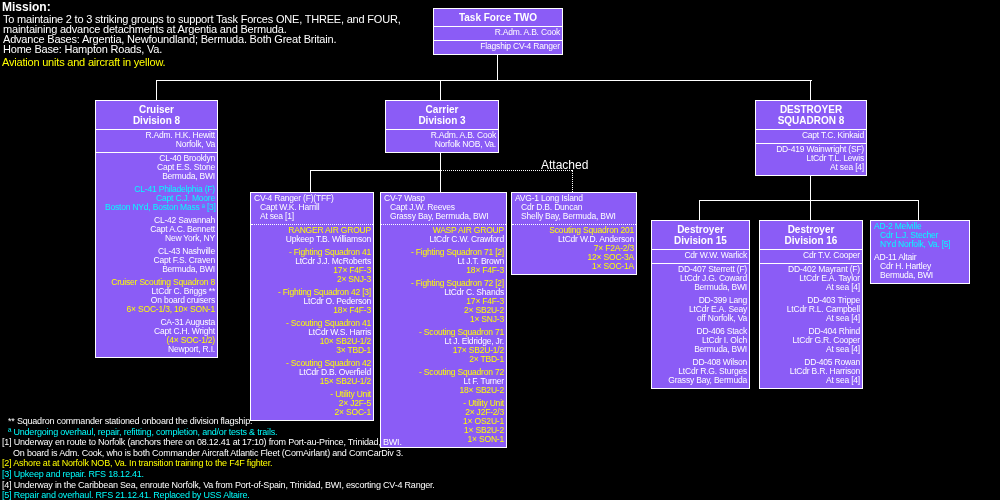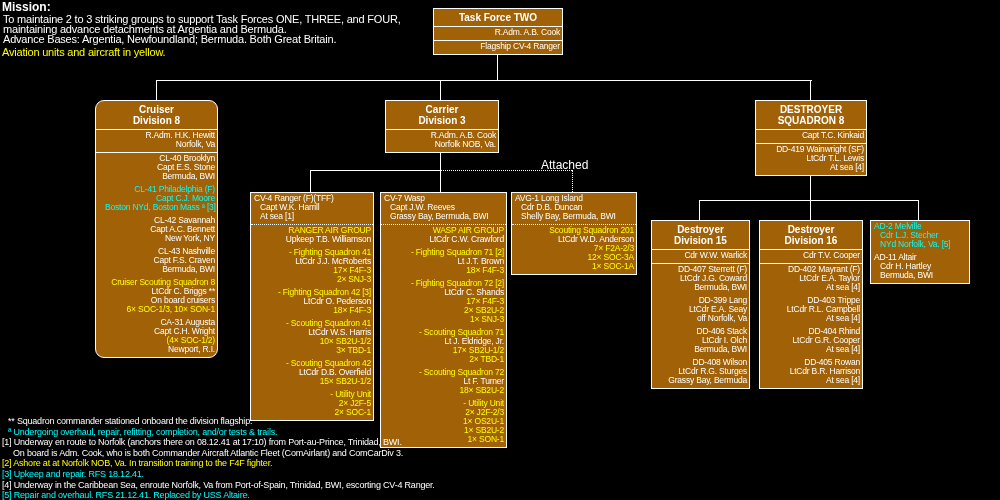--- a/index.html
+++ b/index.html
@@ -4,21 +4,21 @@
 <style>
   html,body{margin:0;padding:0;background:#000;}
   #canvas{position:relative;width:1000px;height:500px;background:#000;overflow:hidden;
           font-family:"Liberation Sans",sans-serif;color:#fff;}
   
   .hline{position:absolute;height:1px;background:#fff;z-index:1;}
   .vline{position:absolute;width:1px;background:#fff;z-index:1;}
   .hline.dot{background:none;border-top:1px dotted #fff;height:0;}
   .vline.dot{background:none;border-left:1px dotted #fff;width:0;}
   
-  .box{position:absolute;border:1px solid #fff;background:#a16207;z-index:2;}
+  .box{position:absolute;border:1px solid #fff;background:#8b5cf6;z-index:2;}
   .sec{padding:1px 2px 3px 2px;}
   .sec + .sec{border-top:1px solid #fff;text-align:right;}
   .sec.dotted{border-top:1px dotted #fff;}
   .title{font-weight:bold;text-align:center;font-size:10px;line-height:11px;padding:3px 2px;}
   .lines .ln{font-size:8.5px;line-height:9px;letter-spacing:-0.2px;white-space:nowrap;}
   .c-w{color:#ffffff;} .c-y{color:#ffff00;} .c-c{color:#00ffff;}
   .i-0{padding-left:1px;} .i-1{padding-left:7px;} .i-2{padding-left:12px;} .i-3{padding-left:17px;}
   .gap{margin-top:4px;}
   
   #mission{position:absolute;left:2px;top:1px;z-index:3;}
@@ -35,20 +35,21 @@
 <body>
 
 <div id="canvas">
 
   <div id="mission">
     <div class="heading">Mission:</div>
     <div class="lines">
         <div class="ln c-w i-0">To maintaine 2 to 3 striking groups to support Task Forces ONE, THREE, and FOUR,</div>
         <div class="ln c-w i-0">maintaining advance detachments at Argentia and Bermuda.</div>
         <div class="ln c-w i-0">Advance Bases: Argentia, Newfoundland; Bermuda. Both Great Britain.</div>
+        <div class="ln c-w i-0">Home Base: Hampton Roads, Va.</div>
       </div>
     <div class="ln note c-y">Aviation units and aircraft in yellow.</div>
   </div>
 
   <div class="vline" style="left:497px;top:55px;height:26px;"></div>
   <div class="hline" style="left:156px;top:80px;width:656px;"></div>
   <div class="vline" style="left:156px;top:80px;height:22px;"></div>
   <div class="vline" style="left:440px;top:80px;height:22px;"></div>
   <div class="vline" style="left:810px;top:80px;height:22px;"></div>
   <div class="vline" style="left:440px;top:148px;height:23px;"></div>
@@ -67,21 +68,21 @@
   <div class="box" style="left:433px;top:8px;width:128px;">
     <div class="sec title">Task Force TWO</div>
     <div class="sec lines">
         <div class="ln c-w i-0">R.Adm. A.B. Cook</div>
       </div>
     <div class="sec lines">
         <div class="ln c-w i-0">Flagship CV-4 Ranger</div>
       </div>
   </div>
 
-  <div class="box" style="left:95px;top:100px;width:121px;border-radius:9px;">
+  <div class="box" style="left:95px;top:100px;width:121px;">
     <div class="sec title">
       <div>Cruiser</div>
         <div>Division 8</div>
     </div>
     <div class="sec lines">
         <div class="ln c-w i-0">R.Adm. H.K. Hewitt</div>
         <div class="ln c-w i-0">Norfolk, Va</div>
       </div>
     <div class="sec lines">
         <div class="ln c-w i-0">CL-40 Brooklyn</div>

